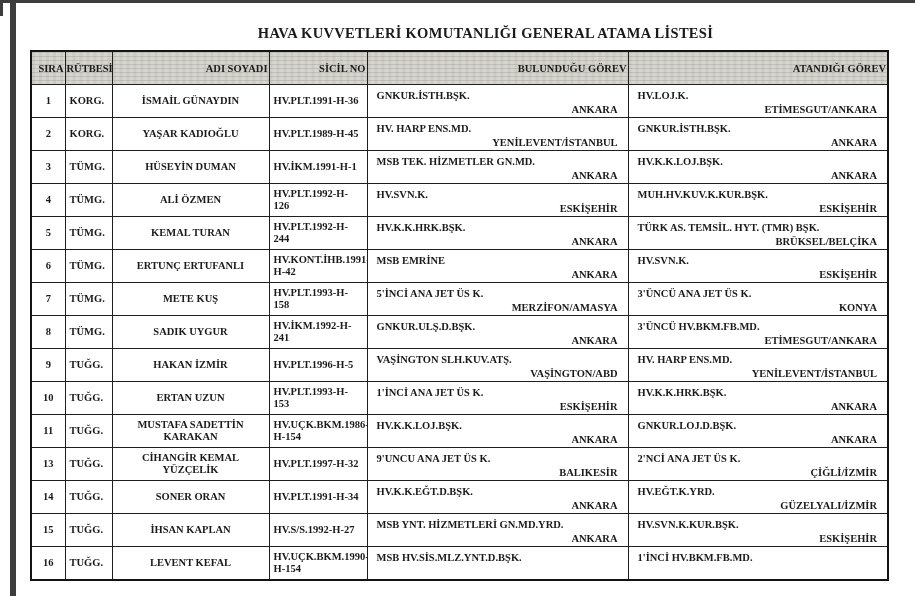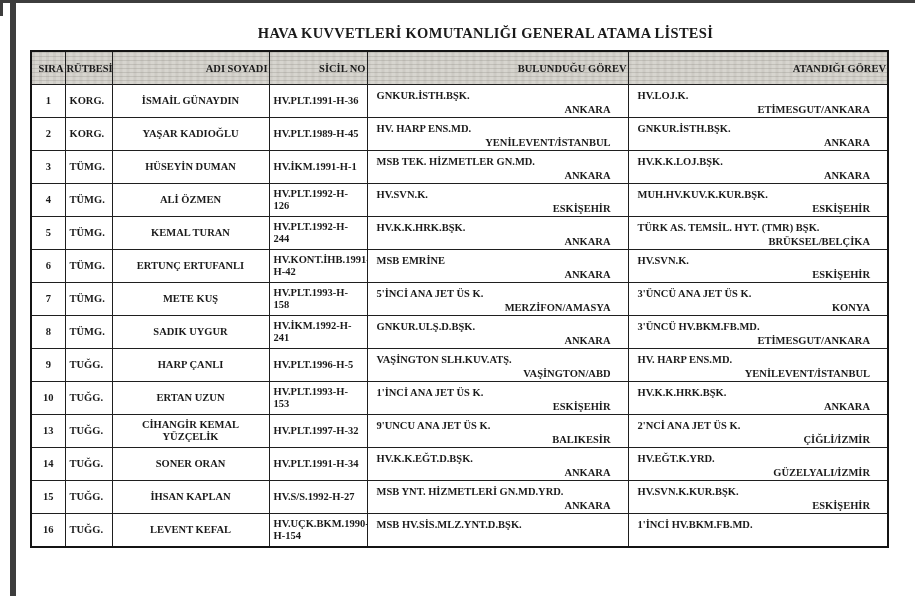--- a/index.html
+++ b/index.html
@@ -63,21 +63,21 @@
   td.c-sira  { text-align: center; }
   td.c-rutbe { text-align: left; }
   td.c-ad    { text-align: center; }
   td.c-sicil { text-align: left; margin-top: 36px; }
   td.c-gorev { position: relative; vertical-align: top; padding: 0; }
   td.c-gorev .unit {
     padding: 3px 4px 12px 5px;
     text-align: left;
   }
   td.c-gorev .loc {
-    position: absolute; right: 17px; bottom: 1px;
+    position: absolute; right: 10px; bottom: 1px;
     text-align: left; white-space: nowrap;
   }
   col.w-sira  { width: 34px; }
   col.w-rutbe { width: 47px; }
   col.w-ad    { width: 157px; }
   col.w-sicil { width: 98px; }
   col.w-bul   { width: 261px; }
   col.w-ata   { width: 260px; }
 </style>
 </head>
@@ -218,21 +218,21 @@
             <div class="loc">ANKARA</div>
           </td>
           <td class="c-gorev">
             <div class="unit">3'ÜNCÜ HV.BKM.FB.MD.</div>
             <div class="loc">ETİMESGUT/ANKARA</div>
           </td>
         </tr>
         <tr>
           <td class="c-sira">9</td>
           <td class="c-rutbe">TUĞG.</td>
-          <td class="c-ad">HARP ÇANLI</td>
+          <td class="c-ad">HAKAN İZMİR</td>
           <td class="c-sicil">HV.PLT.1996-H-5</td>
           <td class="c-gorev">
             <div class="unit">VAŞİNGTON SLH.KUV.ATŞ.</div>
             <div class="loc">VAŞİNGTON/ABD</div>
           </td>
           <td class="c-gorev">
             <div class="unit">HV. HARP ENS.MD.</div>
             <div class="loc">YENİLEVENT/İSTANBUL</div>
           </td>
         </tr>
@@ -240,20 +240,34 @@
           <td class="c-sira">10</td>
           <td class="c-rutbe">TUĞG.</td>
           <td class="c-ad">ERTAN UZUN</td>
           <td class="c-sicil">HV.PLT.1993-H-153</td>
           <td class="c-gorev">
             <div class="unit">1'İNCİ ANA JET ÜS K.</div>
             <div class="loc">ESKİŞEHİR</div>
           </td>
           <td class="c-gorev">
             <div class="unit">HV.K.K.HRK.BŞK.</div>
+            <div class="loc">ANKARA</div>
+          </td>
+        </tr>
+        <tr>
+          <td class="c-sira">11</td>
+          <td class="c-rutbe">TUĞG.</td>
+          <td class="c-ad">MUSTAFA SADETTİN KARAKAN</td>
+          <td class="c-sicil">HV.UÇK.BKM.1986-H-154</td>
+          <td class="c-gorev">
+            <div class="unit">HV.K.K.LOJ.BŞK.</div>
+            <div class="loc">ANKARA</div>
+          </td>
+          <td class="c-gorev">
+            <div class="unit">GNKUR.LOJ.D.BŞK.</div>
             <div class="loc">ANKARA</div>
           </td>
         </tr>
         <tr>
           <td class="c-sira">13</td>
           <td class="c-rutbe">TUĞG.</td>
           <td class="c-ad">CİHANGİR KEMAL YÜZÇELİK</td>
           <td class="c-sicil">HV.PLT.1997-H-32</td>
           <td class="c-gorev">
             <div class="unit">9'UNCU ANA JET ÜS K.</div>

